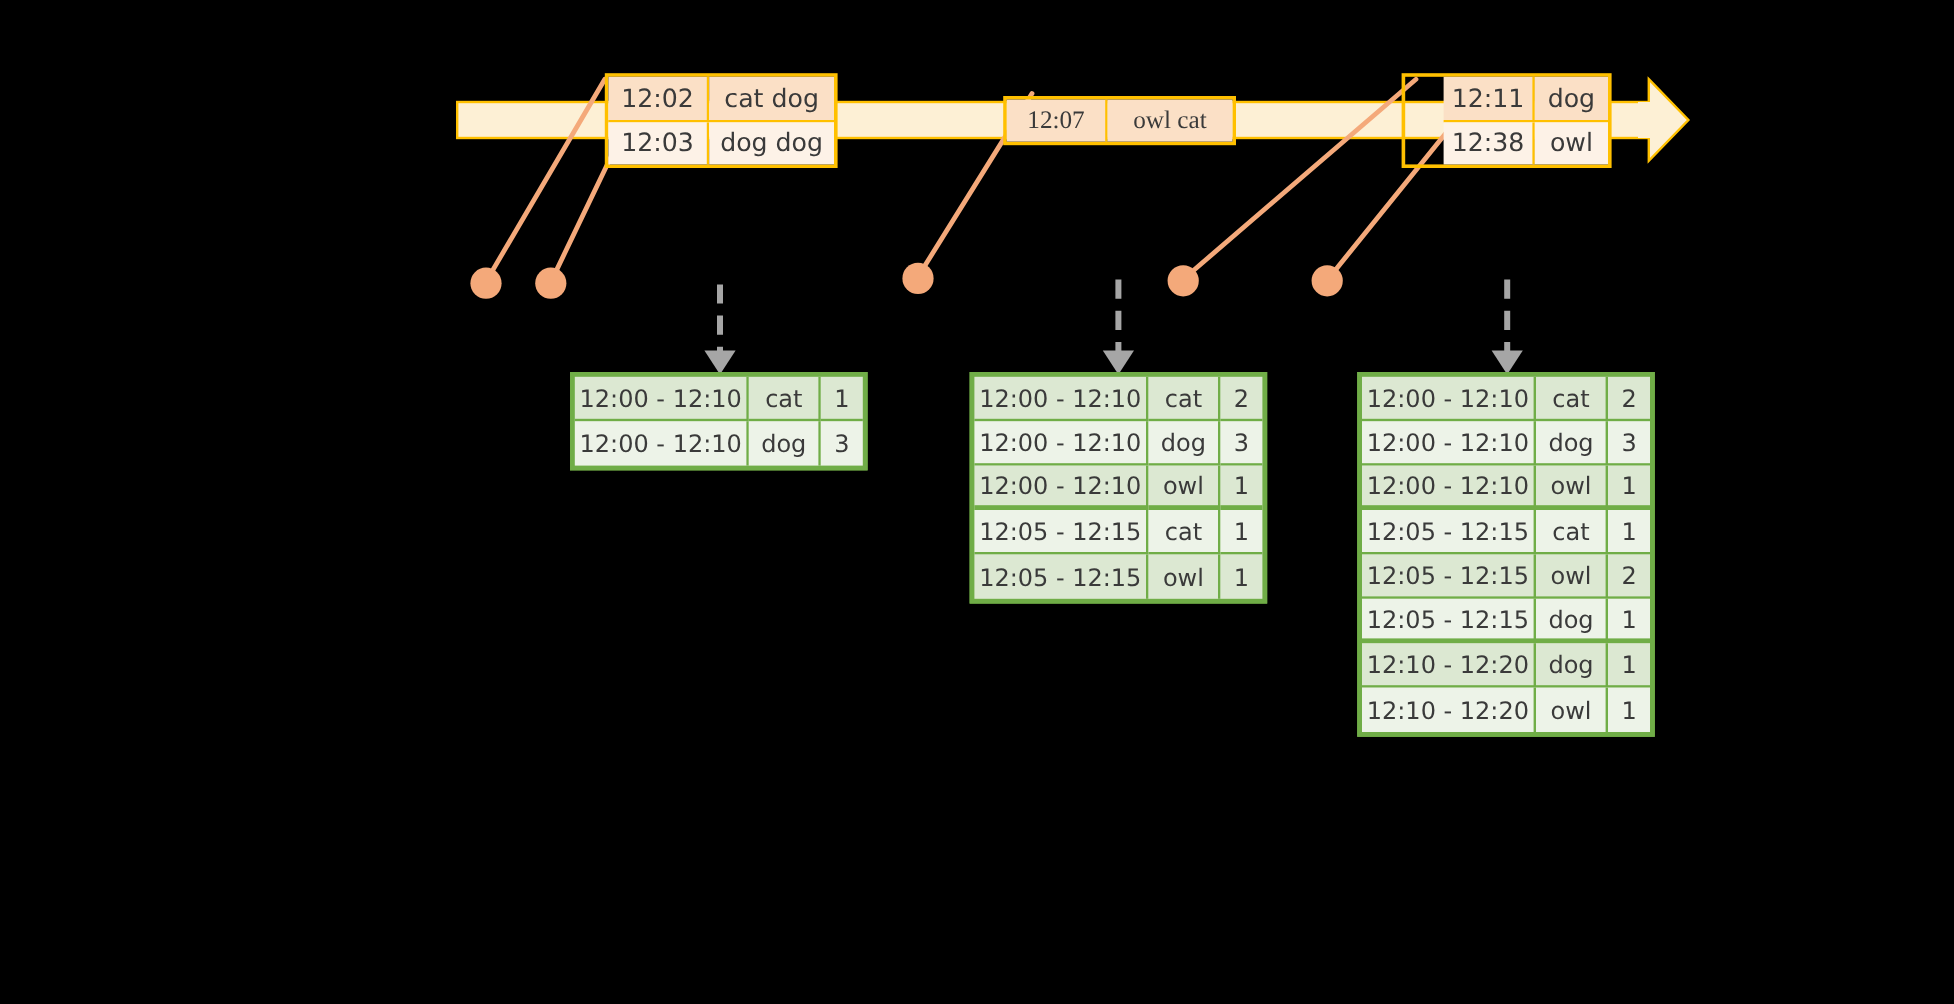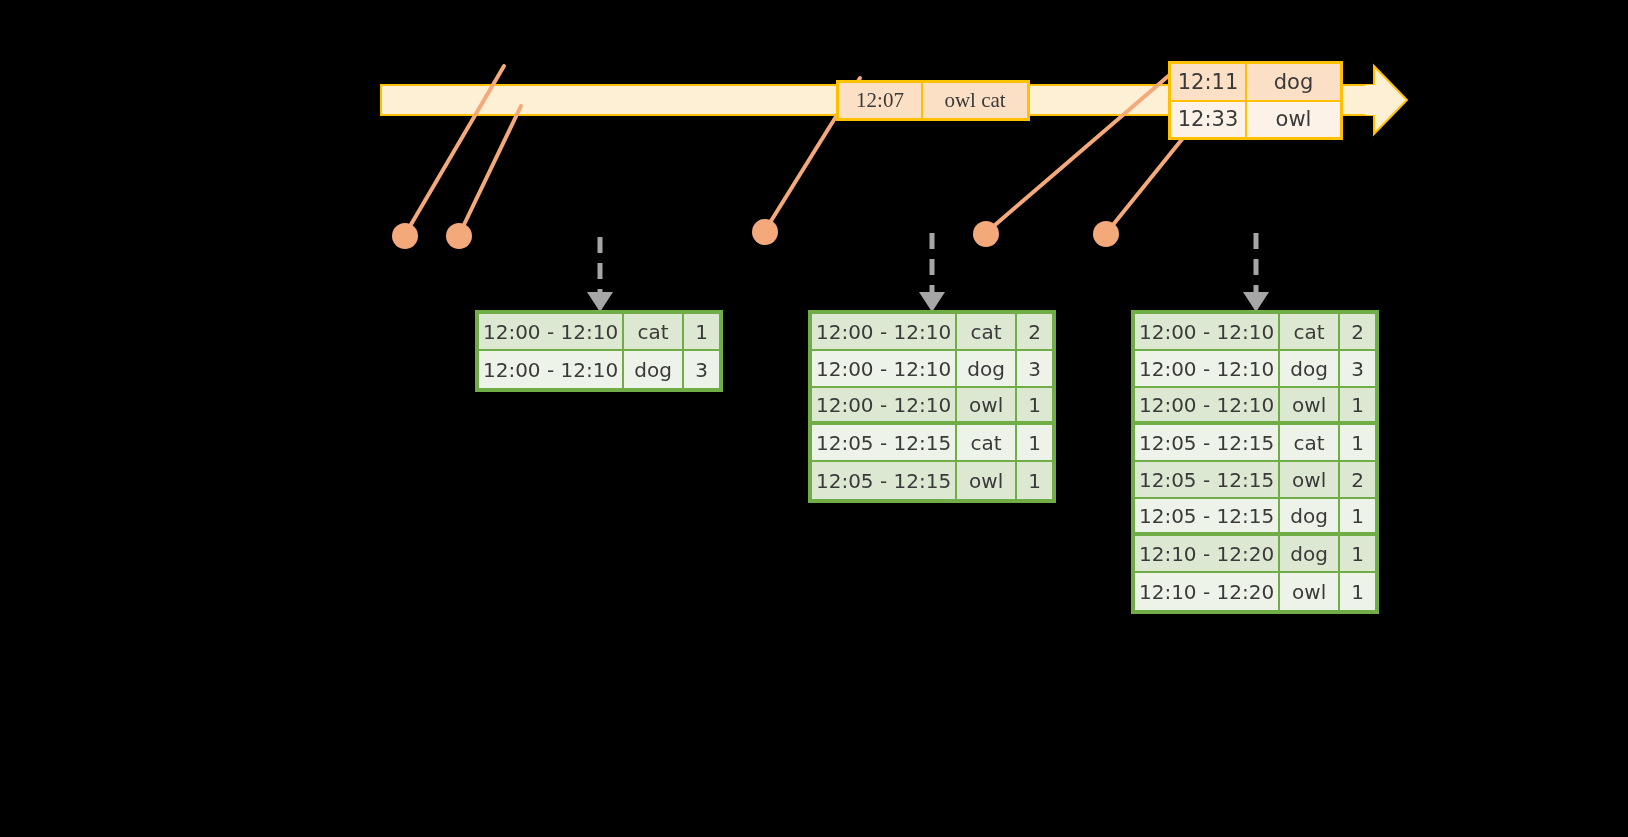--- a/index.html
+++ b/index.html
@@ -86,35 +86,45 @@
     <g stroke="#A6A6A6" stroke-width="5" fill="#A6A6A6">
       <line x1="600" y1="237" x2="600" y2="295" stroke-dasharray="16 10"></line>
       <polygon points="587,292 613,292 600,312" stroke="none"></polygon>
       <line x1="932" y1="233" x2="932" y2="295" stroke-dasharray="16 10"></line>
       <polygon points="919,292 945,292 932,312" stroke="none"></polygon>
       <line x1="1256" y1="233" x2="1256" y2="295" stroke-dasharray="16 10"></line>
       <polygon points="1243,292 1269,292 1256,312" stroke="none"></polygon>
     </g>
   </svg>
 
+  <div class="evt-box" id="evt1" style="left:504px;top:61px;width:194px;height:79px;">
+    <div class="evt-row shade">
+      <div class="cell time" style="width:82px;">12:02</div>
+      <div class="cell" style="flex:1;">cat dog</div>
+    </div>
+    <div class="evt-row light">
+      <div class="cell time" style="width:82px;">12:03</div>
+      <div class="cell" style="flex:1;">dog dog</div>
+    </div>
+  </div>
 
   <div class="evt-box" id="evt2" style="left:836px;top:80px;width:194px;height:41px;">
     <div class="evt-row shade">
       <div class="cell time" style="width:82px;font-family:Liberation Serif, serif;">12:07</div>
       <div class="cell" style="flex:1;font-family:Liberation Serif, serif;">owl cat</div>
     </div>
   </div>
 
-  <div class="evt-box" id="evt3" style="left:1168px;top:61px;width:175px;height:79px;">
+  <div class="evt-box" id="evt3" style="left:1168px;top:61px;width:175px;height:79px;padding-left:32px;">
     <div class="evt-row shade">
       <div class="cell time" style="width:74px;">12:11</div>
       <div class="cell" style="flex:1;">dog</div>
     </div>
     <div class="evt-row light">
-      <div class="cell time" style="width:74px;">12:33</div>
+      <div class="cell time" style="width:74px;">12:38</div>
       <div class="cell" style="flex:1;">owl</div>
     </div>
   </div>
 
   <div class="gtable" id="tbl1" style="left:475px;top:310px;width:248px;">
       <div class="grow dark">
         <div class="gcell c-win" style="width: 150px;">12:00 - 12:10</div>
         <div class="gcell c-key" style="width: 62px;">cat</div>
         <div class="gcell c-val" style="width: 36px;">1</div>
       </div>

